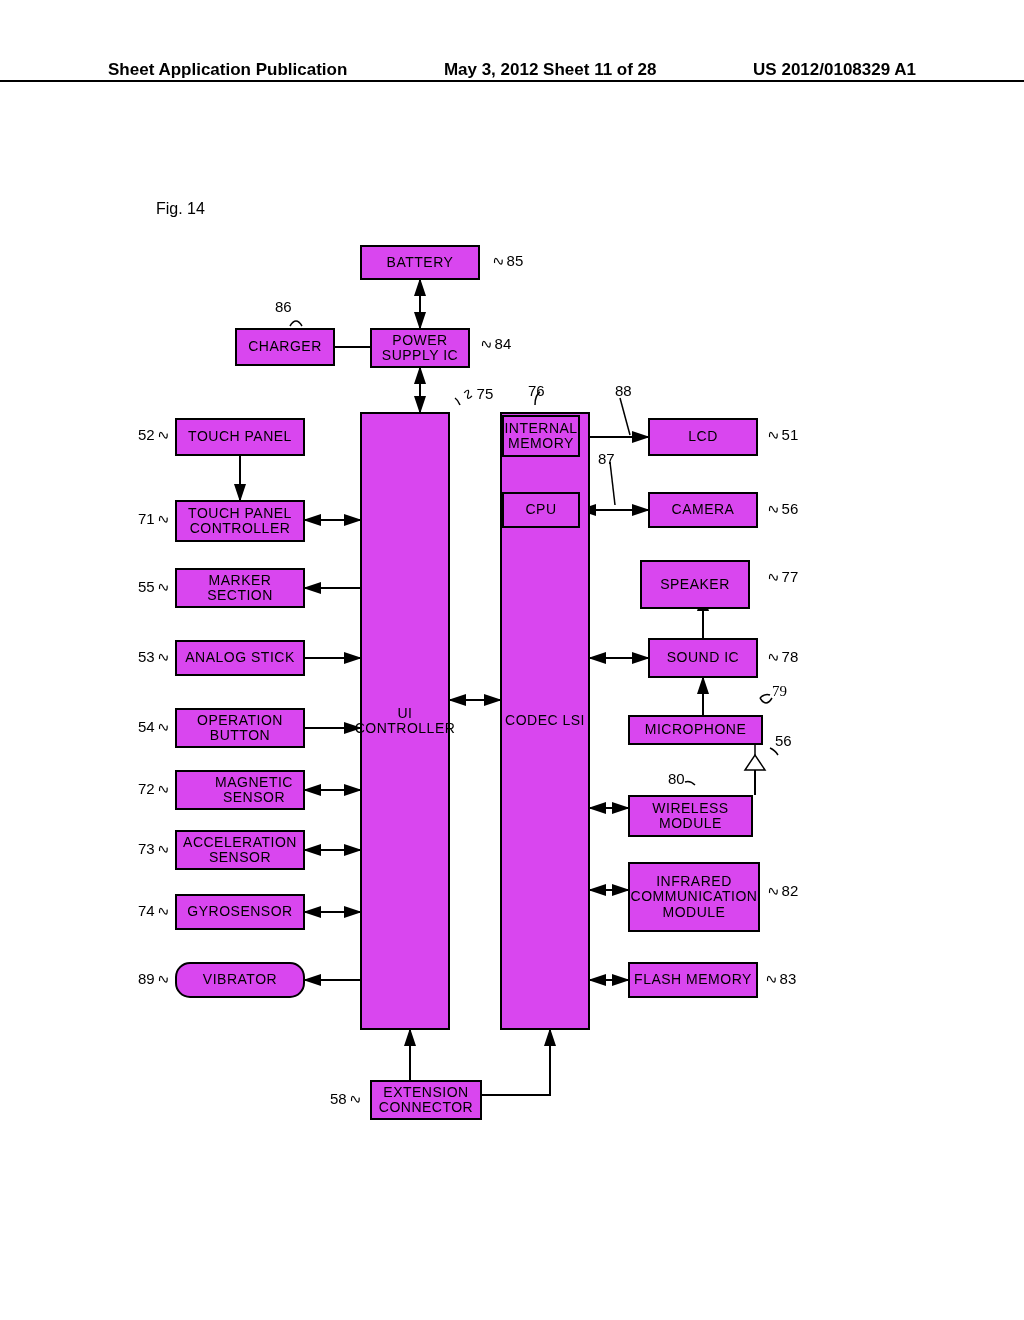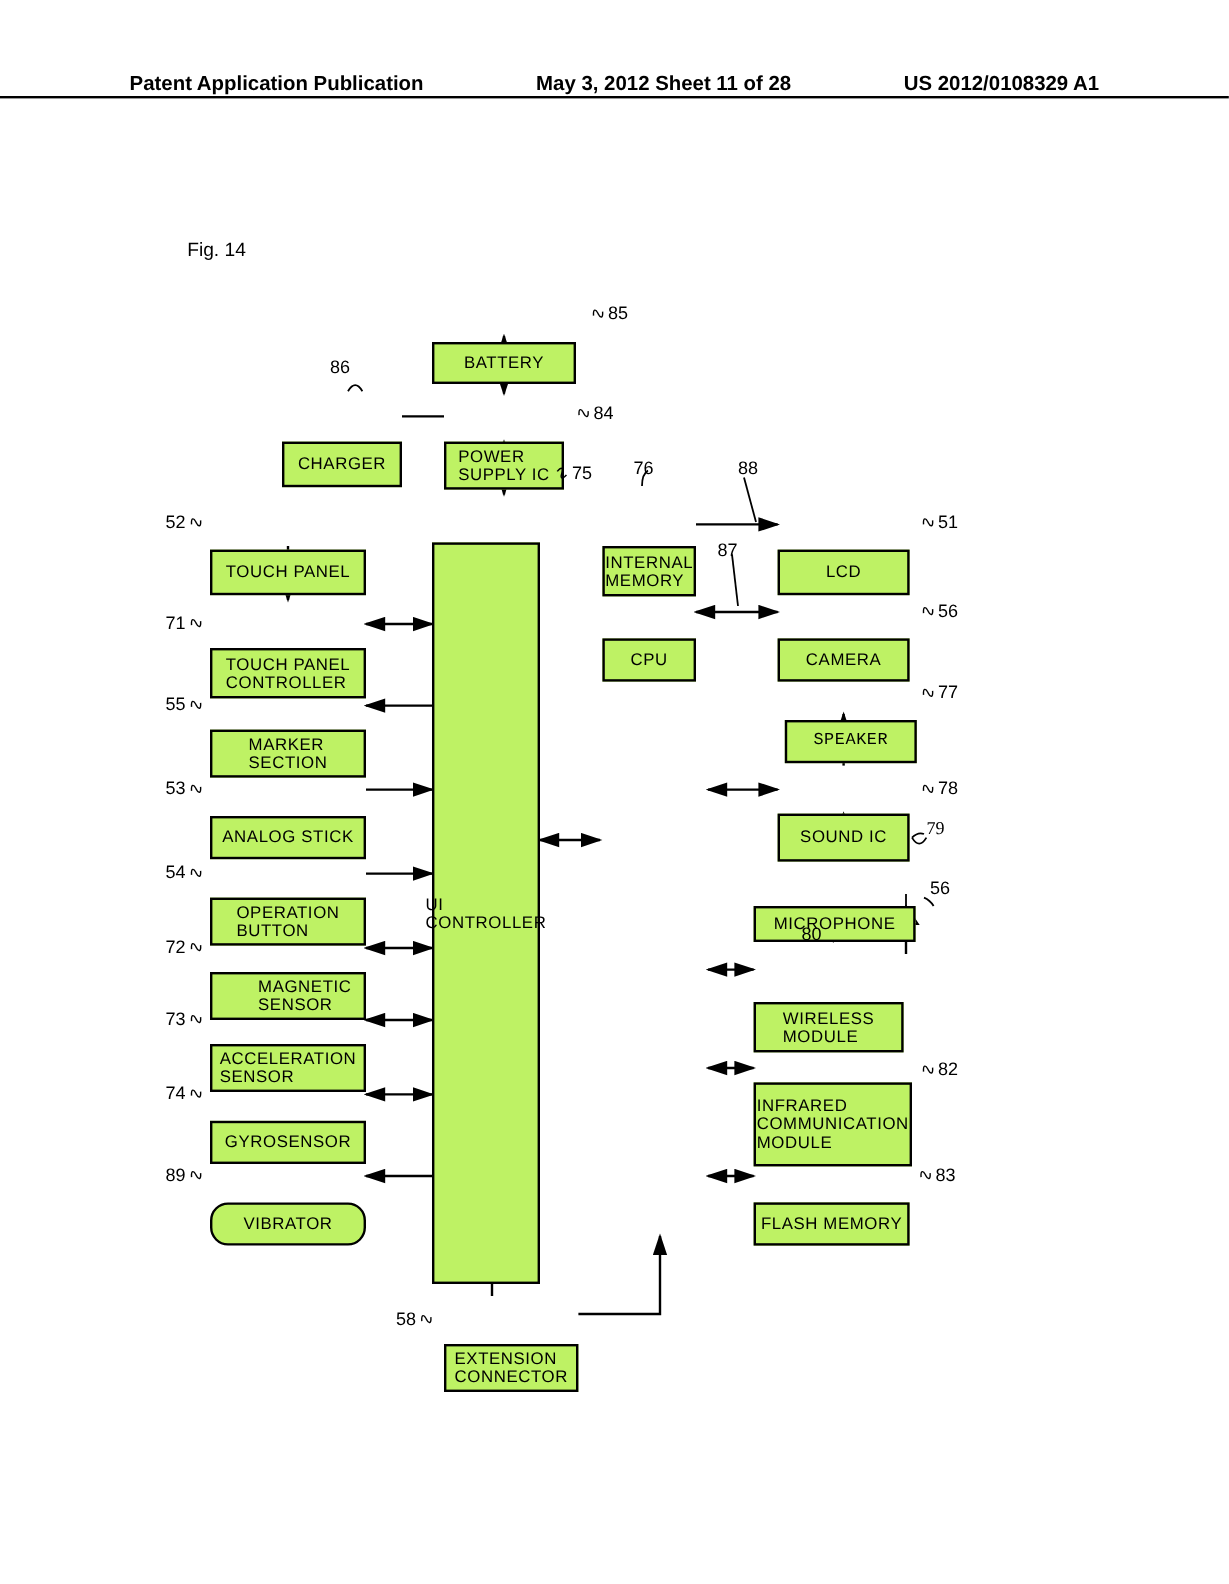--- a/index.html
+++ b/index.html
@@ -3,32 +3,32 @@
 <meta charset="utf-8">
 <style>
 * { box-sizing: border-box; margin: 0; padding: 0; }
 body { font-family: Arial, sans-serif; background: white; width: 1024px; }
 .page { position: relative; width: 1024px; height: 1320px; }
 .header { position: absolute; top: 84px; left: 0; width: 100%; }
 .header-line { border-top: 2px solid black; width: 100%; }
 .header-text { display: flex; justify-content: space-between; padding: 0 108px; font-size: 17px; font-weight: bold; margin-top: -24px; }
 .fig-label { position: absolute; top: 200px; left: 156px; font-size: 16px; }
 .diagram { position: absolute; top: 240px; left: 130px; width: 770px; height: 940px; }
-.block { position: absolute; border: 2px solid black; background: #bef264; display: flex; align-items: center; justify-content: center; font-size: 14px; line-height: 1.1; font-family: 'Arial Narrow', Arial, sans-serif; letter-spacing: 0.5px; margin-top: 40px; }
+.block { position: absolute; border: 2px solid black; background: #d946ef; display: flex; align-items: center; justify-content: center; text-align: center; font-size: 14px; line-height: 1.1; font-family: 'Arial Narrow', Arial, sans-serif; letter-spacing: 0.5px; }
 .ref { position: absolute; font-size: 15px; }
 .tilde { font-size: 15px; display: inline-block; transform: rotate(-15deg); margin: 0 2px; }
 svg.connector { position: absolute; top: 0; left: 0; width: 100%; height: 100%; pointer-events: none; }
 </style>
 </head>
 <body>
 
 <div class="page">
   <div class="header">
     <div class="header-text">
-      <span>Patent Application Publication</span>
+      <span>Sheet Application Publication</span>
       <span>May 3, 2012  Sheet 11 of 28</span>
       <span>US 2012/0108329 A1</span>
     </div>
     <div class="header-line"></div>
   </div>
 
   <div class="fig-label">Fig. 14</div>
 
   <div class="diagram">
 
@@ -153,34 +153,35 @@
     <div class="ref" style="left:8px; top:600px;"><span>73</span><span class="tilde">∿</span></div>
 
     <div class="block" style="left:45px; top:654px; width:130px; height:36px;">GYROSENSOR</div>
     <div class="ref" style="left:8px; top:662px;"><span>74</span><span class="tilde">∿</span></div>
 
     <div class="block" style="left:45px; top:722px; width:130px; height:36px;border-radius:15px;">VIBRATOR</div>
     <div class="ref" style="left:8px; top:730px;"><span>89</span><span class="tilde">∿</span></div>
 
     <div class="block" style="left:230px; top:172px; width:90px; height:618px; white-space:pre-line;">UI
 CONTROLLER</div>
+    <div class="block" style="left:370px; top:172px; width:90px; height:618px;">CODEC LSI</div>
 
     <div class="block" style="left:372px; top:175px; width:78px; height:42px; white-space:pre-line; border-width:2px;">INTERNAL
 MEMORY</div>
     <div class="ref" style="left:468px; top:210px;"><span>87</span></div>
 
     <div class="block" style="left:372px; top:252px; width:78px; height:36px;">CPU</div>
 
     <div class="block" style="left:518px; top:178px; width:110px; height:38px;">LCD</div>
     <div class="ref" style="left:635px; top:186px;"><span class="tilde">∿</span><span>51</span></div>
 
     <div class="block" style="left:518px; top:252px; width:110px; height:36px;">CAMERA</div>
     <div class="ref" style="left:635px; top:260px;"><span class="tilde">∿</span><span>56</span></div>
 
-    <div class="block" style="left:524px; top:320px; width:110px; height:36px;font-family:Liberation Mono, monospace;">SPEAKER</div>
+    <div class="block" style="left:510px; top:320px; width:110px; height:49px;">SPEAKER</div>
     <div class="ref" style="left:635px; top:328px;"><span class="tilde">∿</span><span>77</span></div>
 
     <div class="block" style="left:518px; top:398px; width:110px; height:40px;">SOUND IC</div>
     <div class="ref" style="left:635px; top:408px;"><span class="tilde">∿</span><span>78</span></div>
 
     <div class="block" style="left:498px; top:475px; width:135px; height:30px;">MICROPHONE</div>
     <div class="ref" style="left:642px; top:443px;font-family:Liberation Serif, serif;"><span>79</span></div>
     <svg style="position:absolute; left:628px; top:456px; width:16px; height:14px;">
         <path d="M2,2 Q8,12 14,2" stroke="black" stroke-width="1.5" fill="none"></path>
       </svg>

